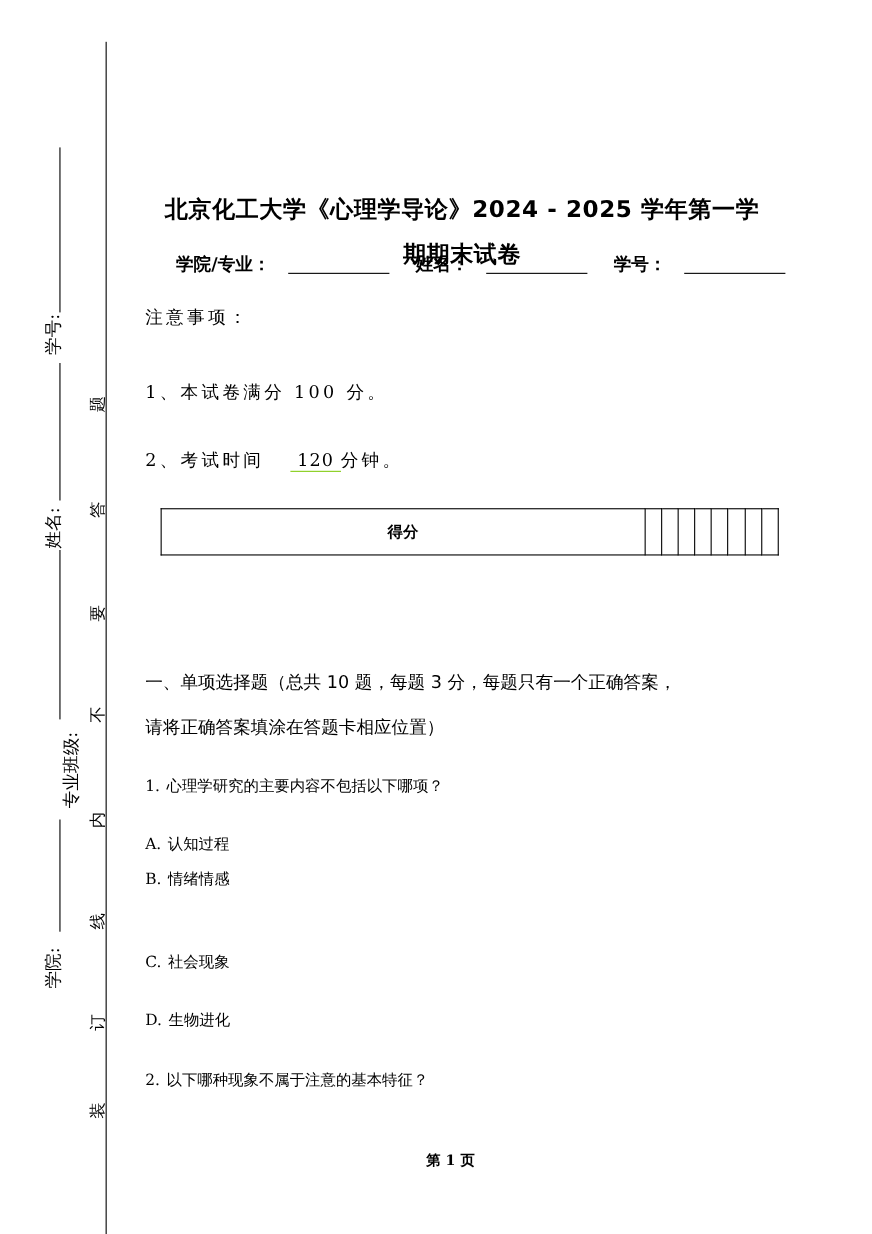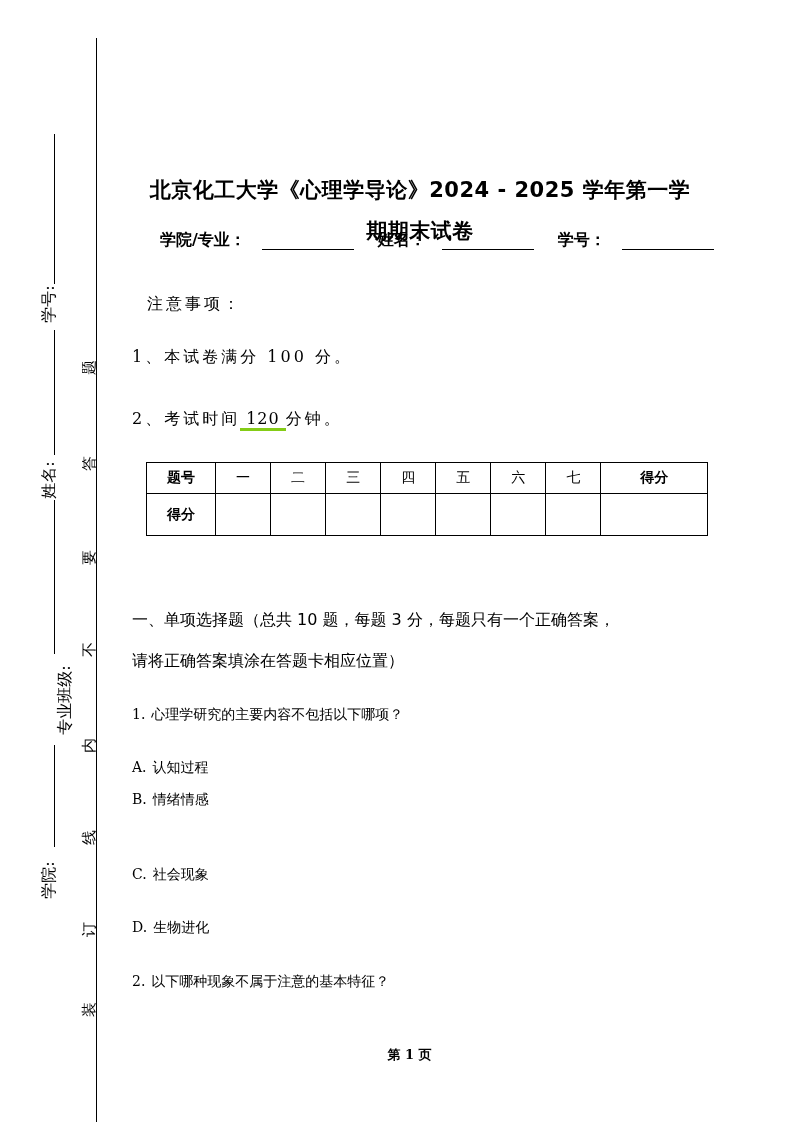--- a/index.html
+++ b/index.html
@@ -4,26 +4,26 @@
 <style>
   html, body { margin:0; padding:0; background:#ffffff; }
   body { width:793px; height:1122px; position:relative; overflow:hidden; color:#000; font-family:"DejaVu Sans", sans-serif; }
   .binding-line { position:absolute; left:96px; top:38px; width:1.3px; height:1084px; background:#000; }
   .side-field { position:absolute; left:54px; width:1px; background:#000; }
   .side-label { position:absolute; left:30px; width:30px; transform-origin:center; font-size:16px; font-family:"DejaVu Serif", serif; white-space:nowrap; background:#fff; text-align:center; }
   .side-label span { display:inline-block; transform:rotate(-90deg); }
   .warn-char { position:absolute; left:78px; width:22px; text-align:center; font-size:15px; font-family:"DejaVu Serif", serif; transform:rotate(-90deg); }
 
   .title { position:absolute; left:120px; width:600px; text-align:center; font-weight:bold; font-size:21px; font-family:"DejaVu Sans", sans-serif; letter-spacing:0.5px;margin-top:42px; }
-  .info-row { position:absolute; top:230px; left:160px; font-weight:bold; font-size:16px; display:flex; gap:12px;align-items:center; }
+  .info-row { position:absolute; top:230px; left:160px; font-weight:bold; font-size:16px; display:flex; gap:12px; }
   .info-row .lbl { margin-right:4px; }
   .info-row .blank { display:inline-block; width:92px; border-bottom:1.3px solid #000; height:18px; margin-right:12px; }
 
   .plain { position:absolute; left:132px; font-size:16px; font-family:"DejaVu Serif", serif; letter-spacing:3px; }
-  .ul { display:inline-block; border-bottom:3px solid #84cc16; padding:0 6px; letter-spacing:1px; }
+  .ul { display:inline-block; border-bottom:1px solid #84cc16; padding:0 6px; letter-spacing:1px;margin-left:24px; }
 
   table.score { position:absolute; left:146px; top:462px; border-collapse:collapse; width:562px; }
   table.score td { border:1.2px solid #000; text-align:center; font-size:14px; font-weight:bold; padding:0; }
   table.score tr.r0 td { height:30px; }
   table.score tr.r1 td { height:41px; }
   table.score tr.r2 td { height:51px; }
   table.score td.hdr-num { font-weight:normal; font-family:"DejaVu Serif", serif; }
 
   .section { position:absolute; left:132px; font-size:16px; }
   .q { position:absolute; left:132px; font-size:14px; }
@@ -61,39 +61,28 @@
 
 <div class="info-row">
   <span class="lbl">学院/专业：</span>
   <span class="blank"></span>
   <span class="lbl">姓名：</span>
   <span class="blank"></span>
   <span class="lbl">学号：</span>
   <span class="blank"></span>
 </div>
 
-<div class="plain" style="top:294px;margin-left:15px;">注意事项：</div>
+<div class="plain" style="top:279px;">注意事项：</div>
 <div class="plain" style="top:347px;">1、本试卷满分 100 分。</div>
 <div class="plain" style="top:409px;">
   <span>2、考试时间</span><span class="ul">120</span><span>分钟。</span>
 </div>
 
 <table class="score">
   <tbody>
-      <tr class="r0">
-    <td style="width:68px;">题号</td>
-    <td class="hdr-num">一</td>
-    <td class="hdr-num">二</td>
-    <td class="hdr-num">三</td>
-    <td class="hdr-num">四</td>
-    <td class="hdr-num">五</td>
-    <td class="hdr-num">六</td>
-    <td class="hdr-num">七</td>
-    <td>得分</td>
-  </tr>
   <tr class="r1">
     <td>得分</td>
     <td></td>
     <td></td>
     <td></td>
     <td></td>
     <td></td>
     <td></td>
     <td></td>
     <td></td>

